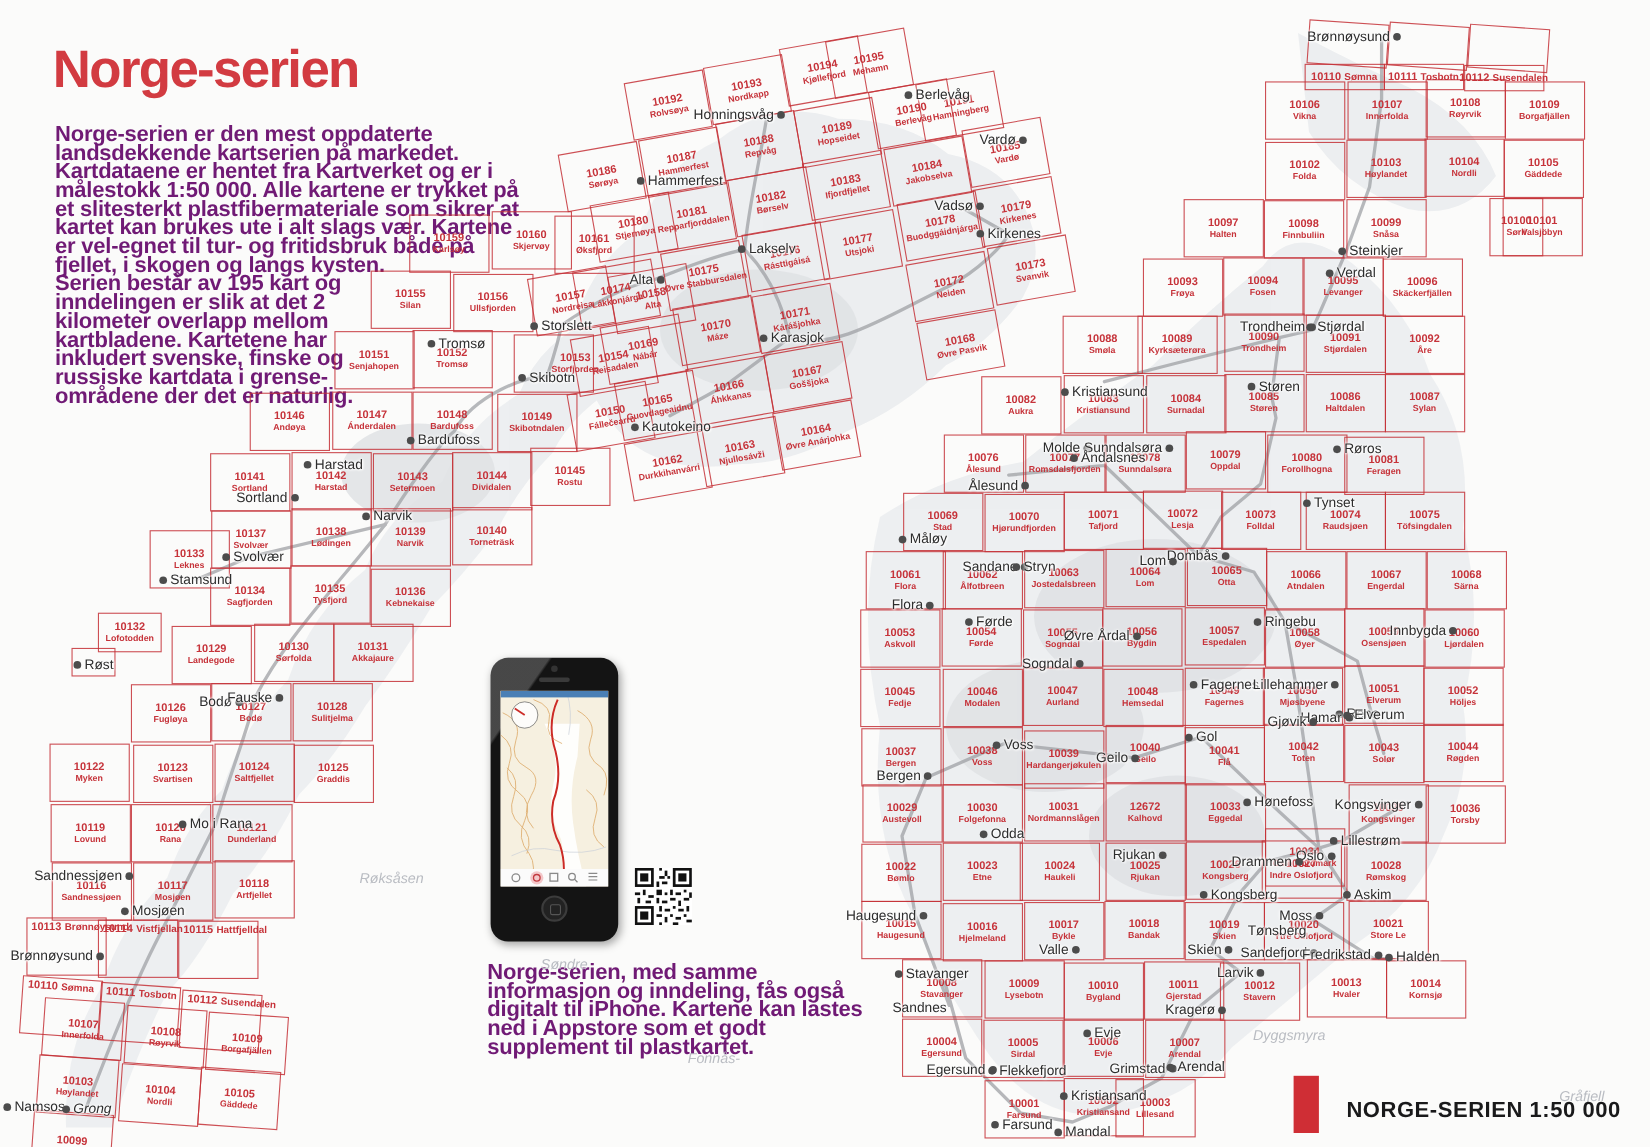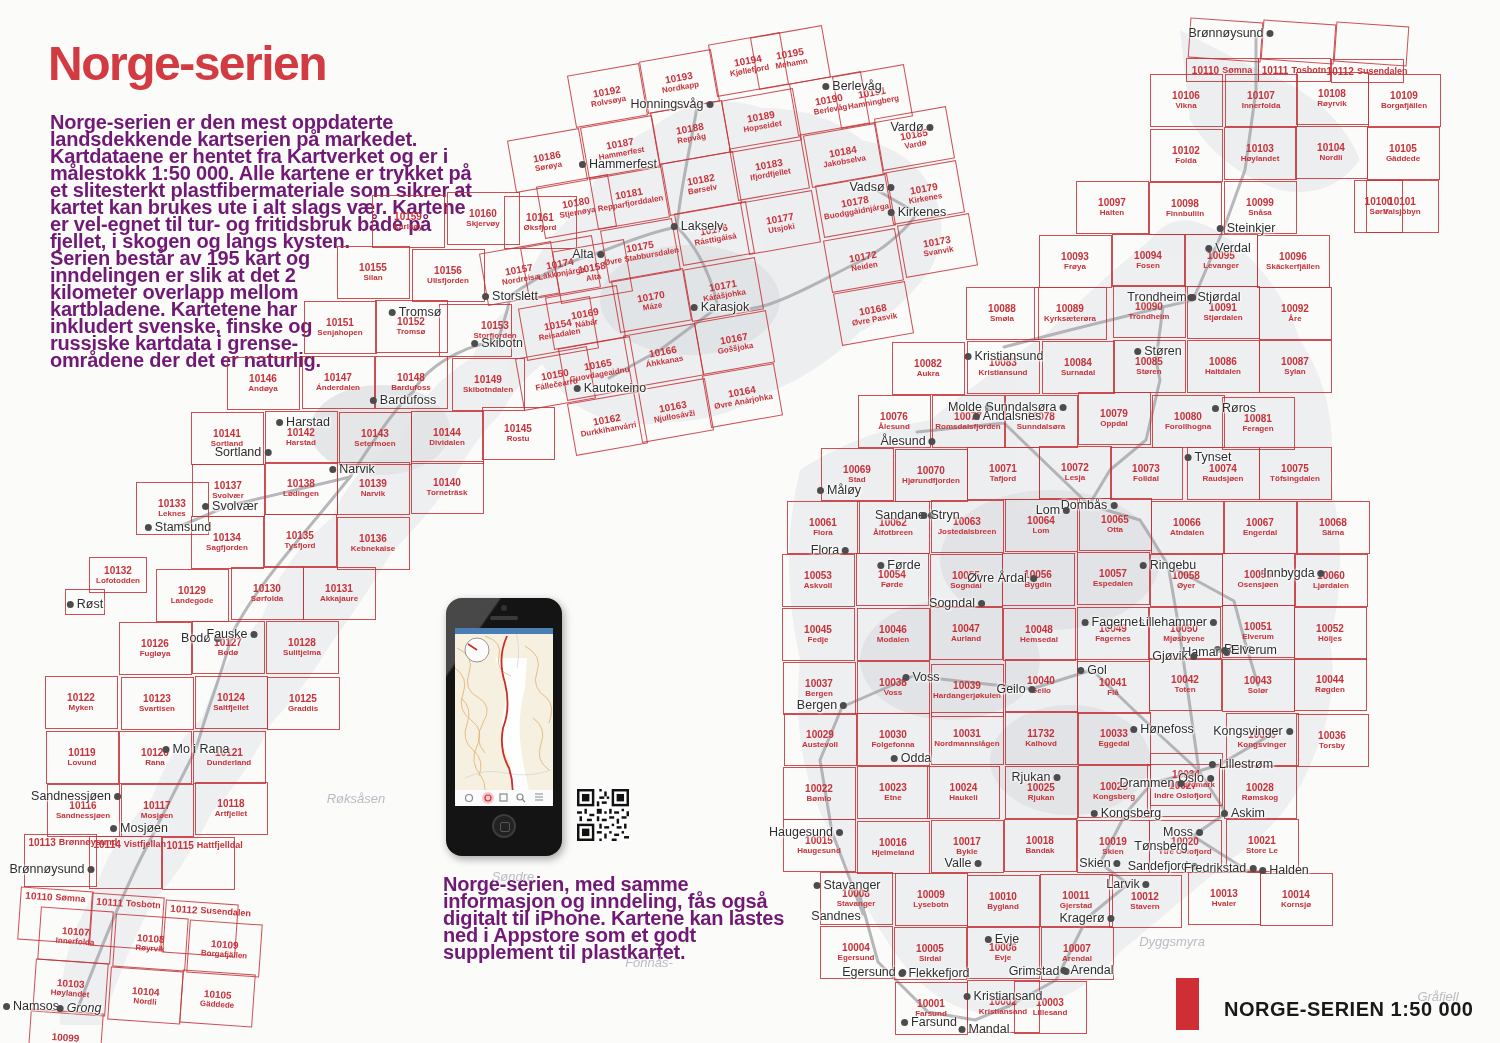--- a/index.html
+++ b/index.html
@@ -267,21 +267,21 @@
         <span class="nm">Ullsfjorden</span>
       </div>
       <div class="cell" style="left: 303.5px; top: 300.5px; width: 73px; height: 53px;">
         <span class="num">10151</span>
         <span class="nm">Senjahopen</span>
       </div>
       <div class="cell" style="left: 374.5px; top: 299.5px; width: 73px; height: 53px;">
         <span class="num">10152</span>
         <span class="nm">Tromsø</span>
       </div>
-      <div class="cell" style="left: 439px; top: 303.5px; width: 73px; height: 53px; padding-left: 39px;">
+      <div class="cell" style="left: 467px; top: 303.5px; width: 73px; height: 53px; padding-left: 39px;">
         <span class="num">10153</span>
         <span class="nm">Storfjorden</span>
       </div>
       <div class="cell" style="left: 226.5px; top: 356.5px; width: 73px; height: 53px;">
         <span class="num">10146</span>
         <span class="nm">Andøya</span>
       </div>
       <div class="cell" style="left: 301.5px; top: 355.5px; width: 73px; height: 53px;">
         <span class="num">10147</span>
         <span class="nm">Ánderdalen</span>
@@ -779,21 +779,21 @@
       </div>
       <div class="cell" style="left: 856.5px; top: 712.5px; width: 73px; height: 53px;">
         <span class="num">10030</span>
         <span class="nm">Folgefonna</span>
       </div>
       <div class="cell" style="left: 930.5px; top: 711.5px; width: 73px; height: 53px;">
         <span class="num">10031</span>
         <span class="nm">Nordmannslågen</span>
       </div>
       <div class="cell" style="left: 1004.5px; top: 711.5px; width: 73px; height: 53px;">
-        <span class="num">11732</span>
+        <span class="num">12672</span>
         <span class="nm">Kalhovd</span>
       </div>
       <div class="cell" style="left: 1077.5px; top: 711.5px; width: 73px; height: 53px;">
         <span class="num">10033</span>
         <span class="nm">Eggedal</span>
       </div>
       <div class="cell" style="left: 1149.5px; top: 712.5px; width: 73px; height: 53px; margin-top: 40px;">
         <span class="num">10034</span>
         <span class="nm">Oslo Nordmark</span>
       </div>

